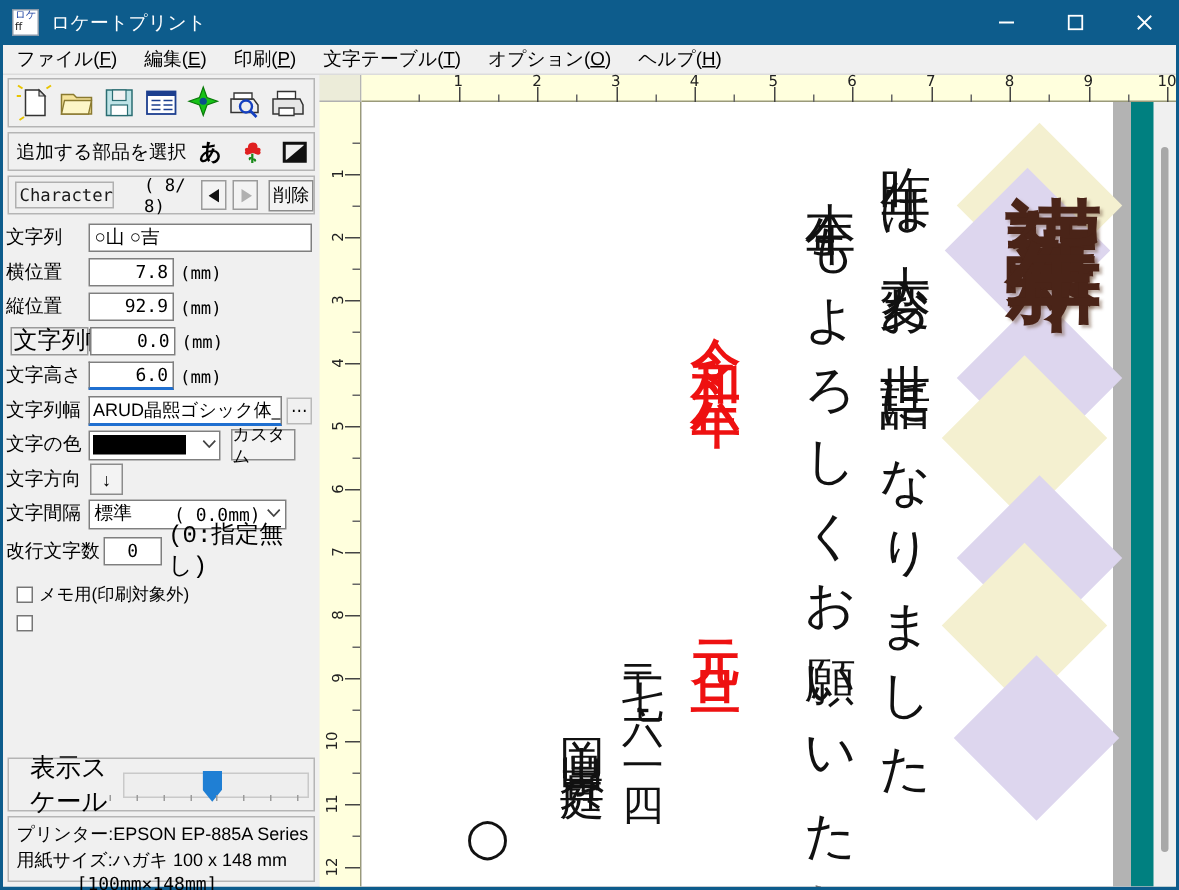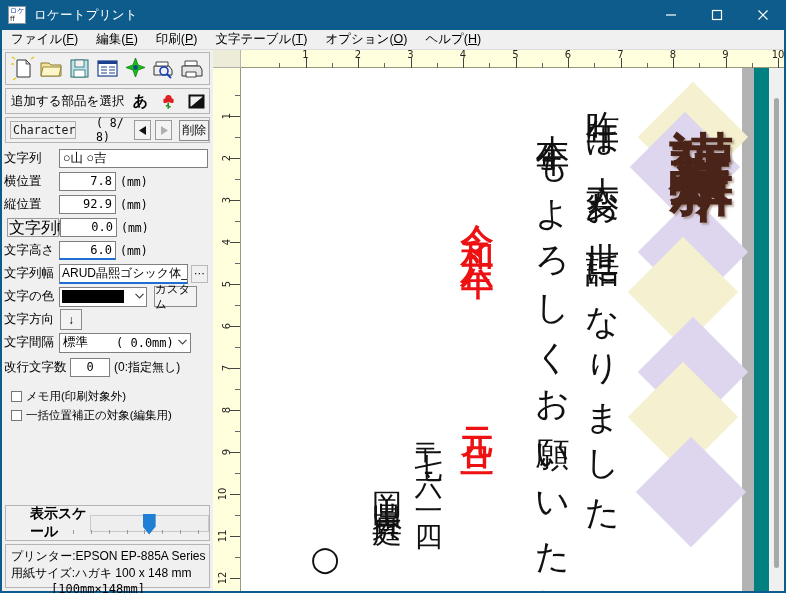--- a/index.html
+++ b/index.html
@@ -132,21 +132,21 @@
   .spacecombo .sv { font-family:"Liberation Sans",sans-serif; font-size:12.5px; }
   .cbrow { display:flex; align-items:center; height:19px; padding-left:9px; }
   .cb { width:11px; height:11px; border:1px solid #767676; background:#fff; margin-right:4px; }
   .cbtext { font-size:11.5px; }
   
   #scalebox {
     position:absolute; left:3px; top:455px; width:205px; height:36px;
     border:1px solid #b5b5b5; background:#f0f0f0;
     display:flex; align-items:center;
   }
-  #scalebox .lbl { font-size:14px; margin-left:24px; width:62px;font-weight:bold;}
+  #scalebox .lbl { font-size:17px; margin-left:14px; width:62px;}
   #slider { position:relative; width:124px; height:17px; background:#eeeeee; border:1px solid #c9c9c9; }
   #slider .thumb {
     position:absolute; left:52px; top:-2px; width:13px; height:21px;
     background:#1f7fd4;
     clip-path: polygon(0 0,100% 0,100% 62%,50% 100%,0 62%);
   }
   #ticks { position:absolute; left:71px; top:480px; width:126px; display:flex; justify-content:space-between;}
   #ticks div { width:1px; height:4px; background:#9b9b9b; }
   #printerbox {
     position:absolute; left:3px; top:494px; width:205px; height:44px;
@@ -429,30 +429,29 @@
               <svg width="9" height="6" viewBox="0 0 9 6">
                   <path d="M0.5 0.8 L4.5 5 L8.5 0.8" fill="none" stroke="#444" stroke-width="1.2"></path>
                 </svg>
             </span>
           </div>
         </div>
 
         <div class="frow" style="height:26px;">
           <div class="flabel" style="width:68px;">改行文字数</div>
           <div class="tinput num0">0</div>
-          <div class="unit" style="font-family:Liberation Sans, sans-serif;font-size:12px;">(0:指定無し)</div>
+          <div class="unit" style="font-family:Liberation Mono, monospace;font-size:16px;">(0:指定無し)</div>
         </div>
 
         <div class="cbrow" style="margin-top:7px;">
           <div class="cb"></div>
           <div class="cbtext">メモ用(印刷対象外)</div>
         </div>
         <div class="cbrow">
           <div class="cb"></div>
-          <div class="cbtext">一括位置補正の対象(編集用)</div>
         </div>
       </div>
 
       <div id="scalebox">
         <div class="lbl">表示スケール</div>
         <div id="slider">
           <div class="thumb"></div>
         </div>
       </div>
       <div id="ticks">

